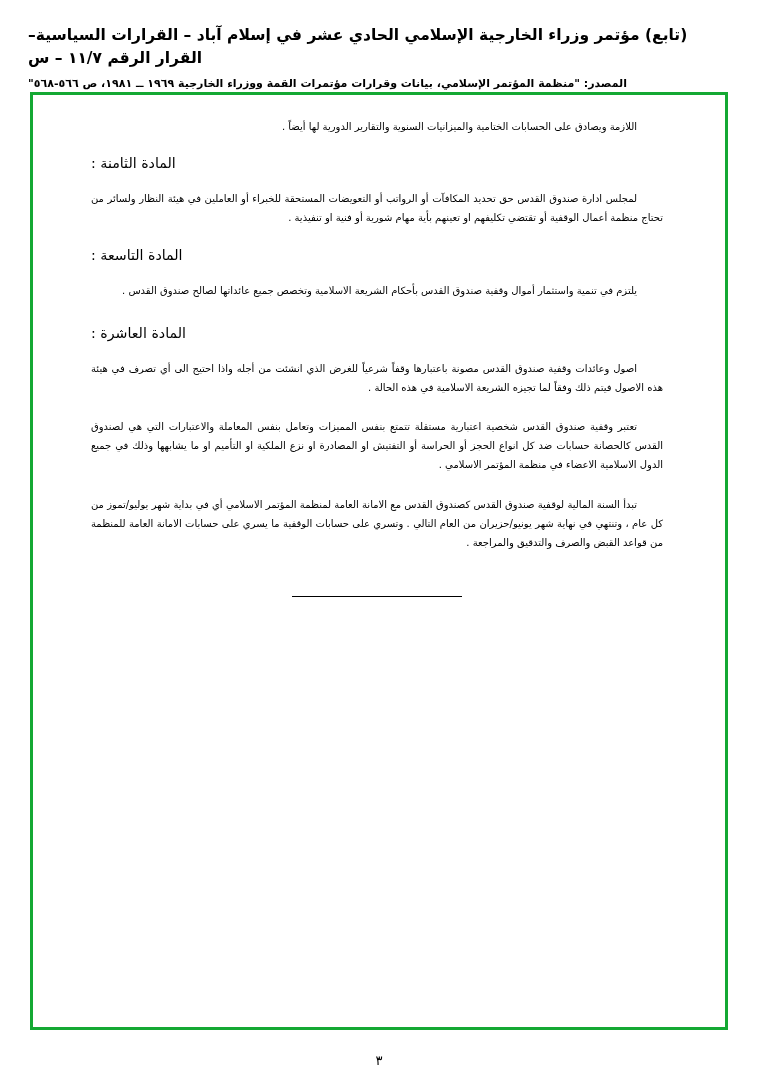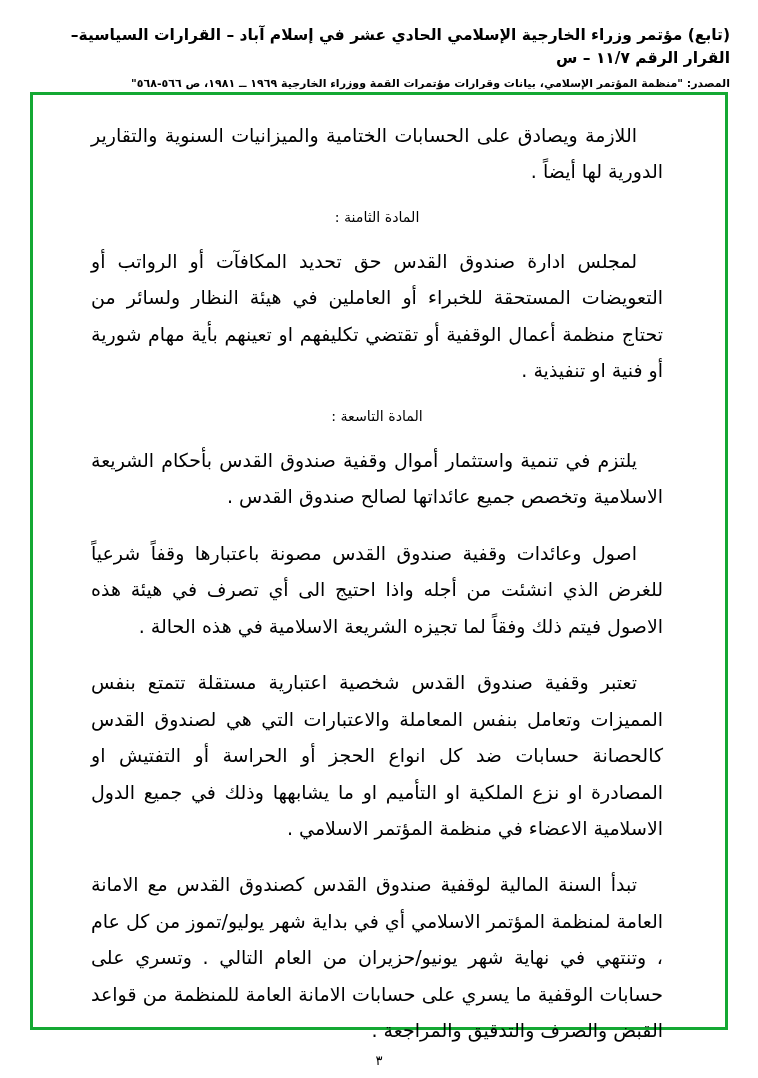--- a/index.html
+++ b/index.html
@@ -18,21 +18,21 @@
 
   .page {
     width: 758px;
     height: 1078px;
     position: relative;
     box-sizing: border-box;
   }
 
   .header {
     padding: 24px 28px 0 28px;
-    text-align: right;
+    text-align: left;
   }
 
   .header-title {
     font-size: 15.5px;
     font-weight: bold;
     line-height: 1.5;
     direction: rtl;
     letter-spacing: 0px;
   }
 
@@ -56,37 +56,37 @@
   }
 
   .content {
     padding: 22px 62px 0 58px;
     direction: rtl;
     text-align: justify;
   }
 
   p.para {
     margin: 0 0 14px 0;
-    font-size: 19px;
+    font-size: 10px;
     line-height: 1.92;
     text-align: justify;
     text-justify: inter-word;
     direction: rtl;
   }
 
   p.para.indent {
     text-indent: 26px;
   }
 
   p.heading {
     margin: 0 0 12px 0;
     font-size: 14.2px;
     line-height: 1.9;
     direction: rtl;
-    text-align: center;
+    text-align: left;
   }
 
   .spacer-sm { height: 6px; }
 
   .rule-wrap {
     margin-top: 30px;
     text-align: center;
   }
   .rule {
     display: inline-block;
@@ -123,20 +123,21 @@
       <p class="heading">المادة الثامنة :</p>
 
       <p class="para indent">لمجلس ادارة صندوق القدس حق تحديد المكافآت أو الرواتب أو التعويضات المستحقة للخبراء أو العاملين في هيئة النظار ولسائر من تحتاج منظمة أعمال الوقفية أو تقتضي تكليفهم او تعينهم بأية مهام شورية أو فنية او تنفيذية .</p>
 
       <p class="heading">المادة التاسعة :</p>
 
       <p class="para indent">يلتزم في تنمية واستثمار أموال وقفية صندوق القدس بأحكام الشريعة الاسلامية وتخصص جميع عائداتها لصالح صندوق القدس .</p>
 
       <div class="spacer-sm"></div>
 
+      <p class="heading">المادة العاشرة :</p>
 
       <p class="para indent">اصول وعائدات وقفية صندوق القدس مصونة باعتبارها وقفاً شرعياً للغرض الذي انشئت من أجله واذا احتيج الى أي تصرف في هيئة هذه الاصول فيتم ذلك وفقاً لما تجيزه الشريعة الاسلامية في هذه الحالة .</p>
 
       <div class="spacer-sm"></div>
 
 
       <p class="para indent">تعتبر وقفية صندوق القدس شخصية اعتبارية مستقلة تتمتع بنفس المميزات وتعامل بنفس المعاملة والاعتبارات التي هي لصندوق القدس كالحصانة حسابات ضد كل انواع الحجز أو الحراسة أو التفتيش او المصادرة او نزع الملكية او التأميم او ما يشابهها وذلك في جميع الدول الاسلامية الاعضاء في منظمة المؤتمر الاسلامي .</p>
 
 
       <div class="spacer-sm"></div>

